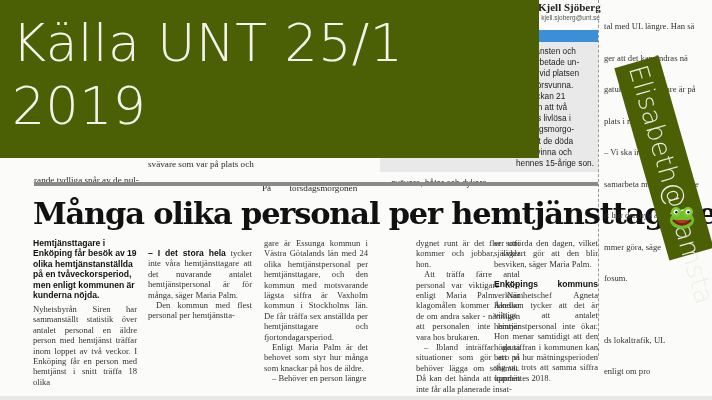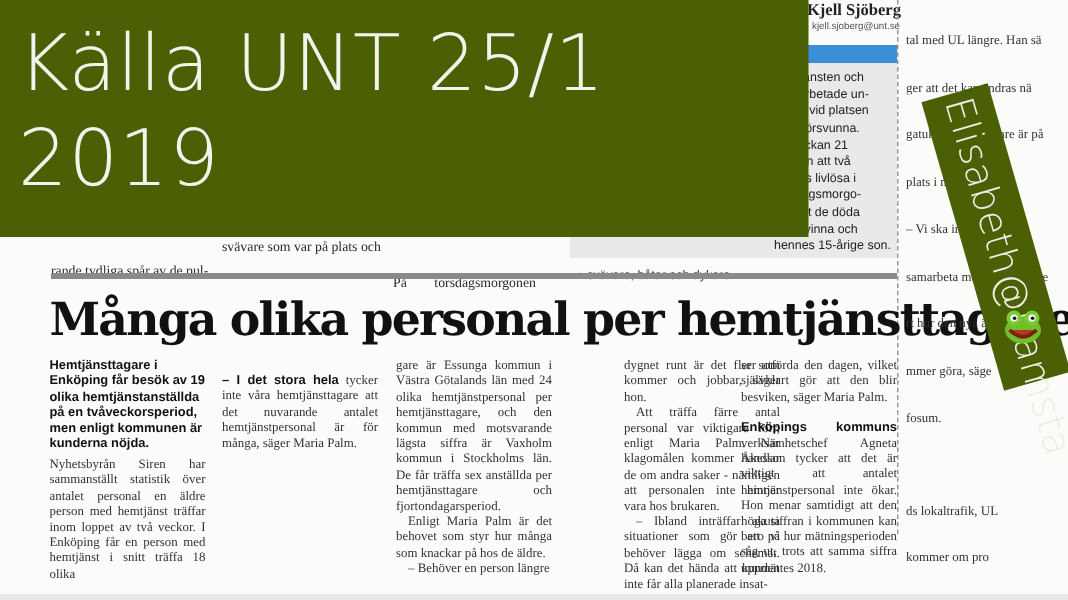--- a/index.html
+++ b/index.html
@@ -92,20 +92,21 @@
 
   <div class="lead">Hemtjänsttagare i Enköping får besök av 19 olika hemtjänstanställda på en tvåveckorsperiod, men enligt kommunen är kunderna nöjda.</div>
 
   <div class="body-col" style="left:33px; top:304px;">
     <p>Nyhetsbyrån Siren har sammanställt statistik över antalet personal en äldre person med hemtjänst träffar inom loppet av två veckor. I Enköping får en person med hemtjänst i snitt träffa 18 olika</p>
   </div>
 
   <div class="body-col" style="left:148px; top:238px;">
     <div class="gap"></div>
     <p><span class="sans-bold">– I det stora hela</span><span> tycker inte våra hemtjänsttagare att det nuvarande antalet hemtjänstpersonal är för många, säger Maria Palm.</span></p>
+    <p class="ind">Den kommun med flest personal per hemtjänstta-</p>
   </div>
 
   <div class="body-col" style="left:264px; top:238px;">
     <p>gare är Essunga kommun i Västra Götalands län med 24 olika hemtjänstpersonal per hemtjänsttagare, och den kommun med motsvarande lägsta siffra är Vaxholm kommun i Stockholms län. De får träffa sex anställda per hemtjänsttagare och fjortondagarsperiod.</p>
     <p class="ind">Enligt Maria Palm är det behovet som styr hur många som knackar på hos de äldre.</p>
     <p class="ind">– Behöver en person längre</p>
   </div>
 
   <div class="body-col" style="left:380px; top:238px;margin-left:36px;">
     <p>dygnet runt är det fler som kommer och jobbar, säger hon.</p>
@@ -124,21 +125,21 @@
     <p>ger att det kan ändras nä</p>
     <p>gatukökets nya ägare är på</p>
     <p>plats i mars.</p>
     <p>  – Vi ska inte fortsätta at</p>
     <p>samarbeta med UL, men de</p>
     <p>      rt hur den nya äga</p>
     <p>        mmer göra, säge</p>
     <p>        fosum.</p>
     <div style="height:9px;"></div>
     <p>        ds lokaltrafik, UL</p>
-    <p>        kommer om pro</p>
+    <p>        enligt om pro</p>
     <p>        östhammar och</p>
     
     
     
     
     
     
     
     
     

